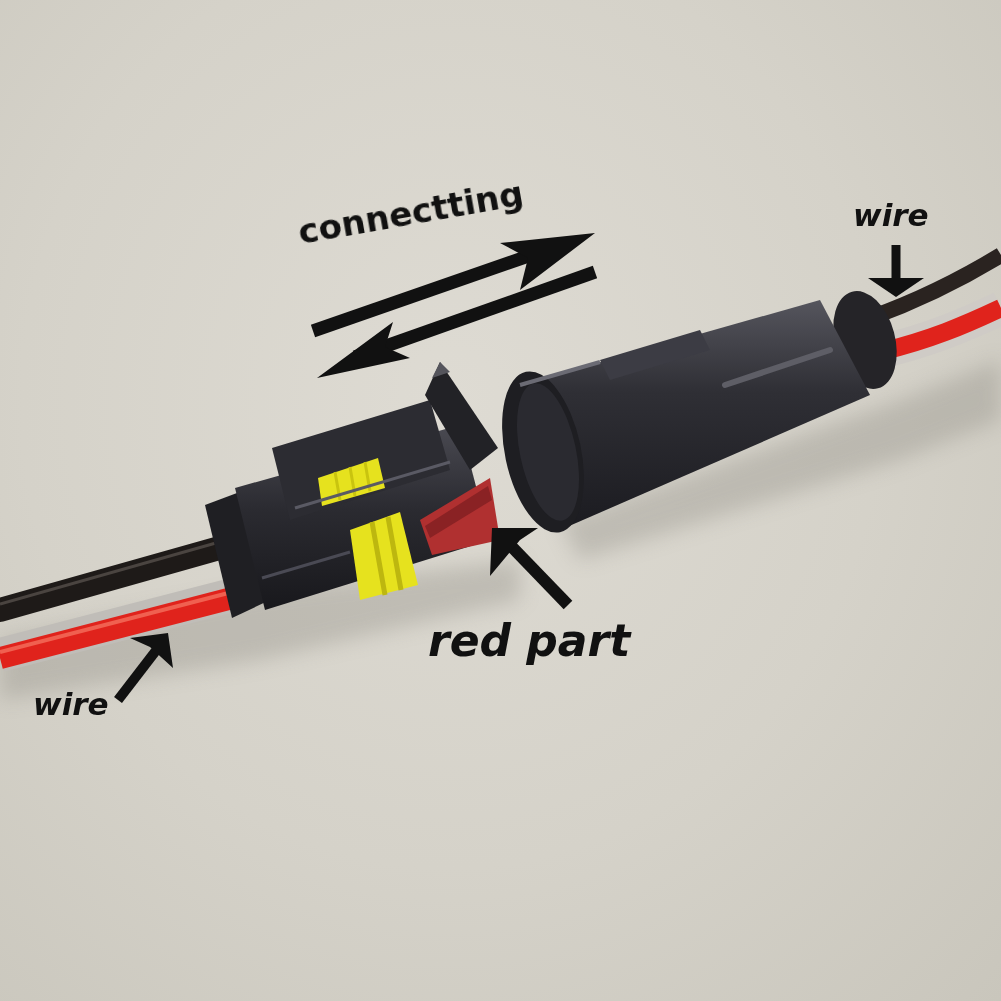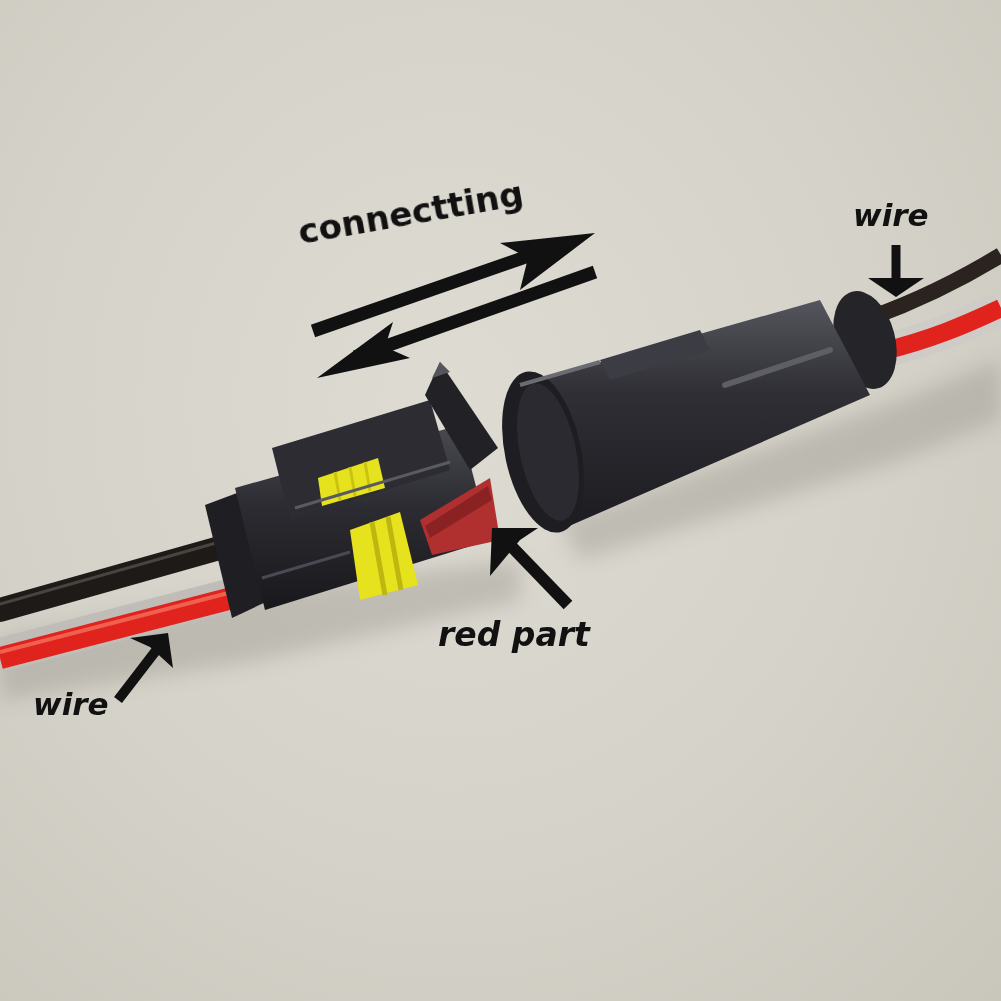--- a/index.html
+++ b/index.html
@@ -4,21 +4,21 @@
   <style>
     html, body { margin: 0; padding: 0; }
     body { width: 1001px; height: 1001px; overflow: hidden; background: #d6d3ca; }
     .scene { position: relative; width: 1001px; height: 1001px;
       background: radial-gradient(ellipse at 45% 40%, #dedbd3 0%, #d5d2c9 55%, #c9c6bc 100%); }
     svg.photo { position: absolute; left: 0; top: 0; }
     .label { position: absolute; font-family: "DejaVu Sans", sans-serif; font-weight: bold; color: #111;
       white-space: nowrap; transform-origin: left bottom; }
     .lbl-connecting { left: 302px; top: 212px; font-size: 34px; transform: rotate(-10deg); letter-spacing: 0px; }
     .lbl-wire-right { left: 853px; top: 197px; font-size: 31px; font-style: italic; }
-    .lbl-red-part { left: 438px; top: 615px; font-size: 33px; font-style: italic; }
+    .lbl-red-part { left: 428px; top: 615px; font-size: 44px; font-style: italic; }
     .lbl-wire-left { left: 33px; top: 686px; font-size: 31px; font-style: italic; }
   </style>
 </head>
 <body>
 
 <div class="scene">
   <svg class="photo" width="1001" height="1001" viewBox="0 0 1001 1001">
     <defs>
       <linearGradient id="bodyGrad" x1="0" y1="0" x2="0" y2="1">
         <stop offset="0" stop-color="#4a4a52"></stop>

